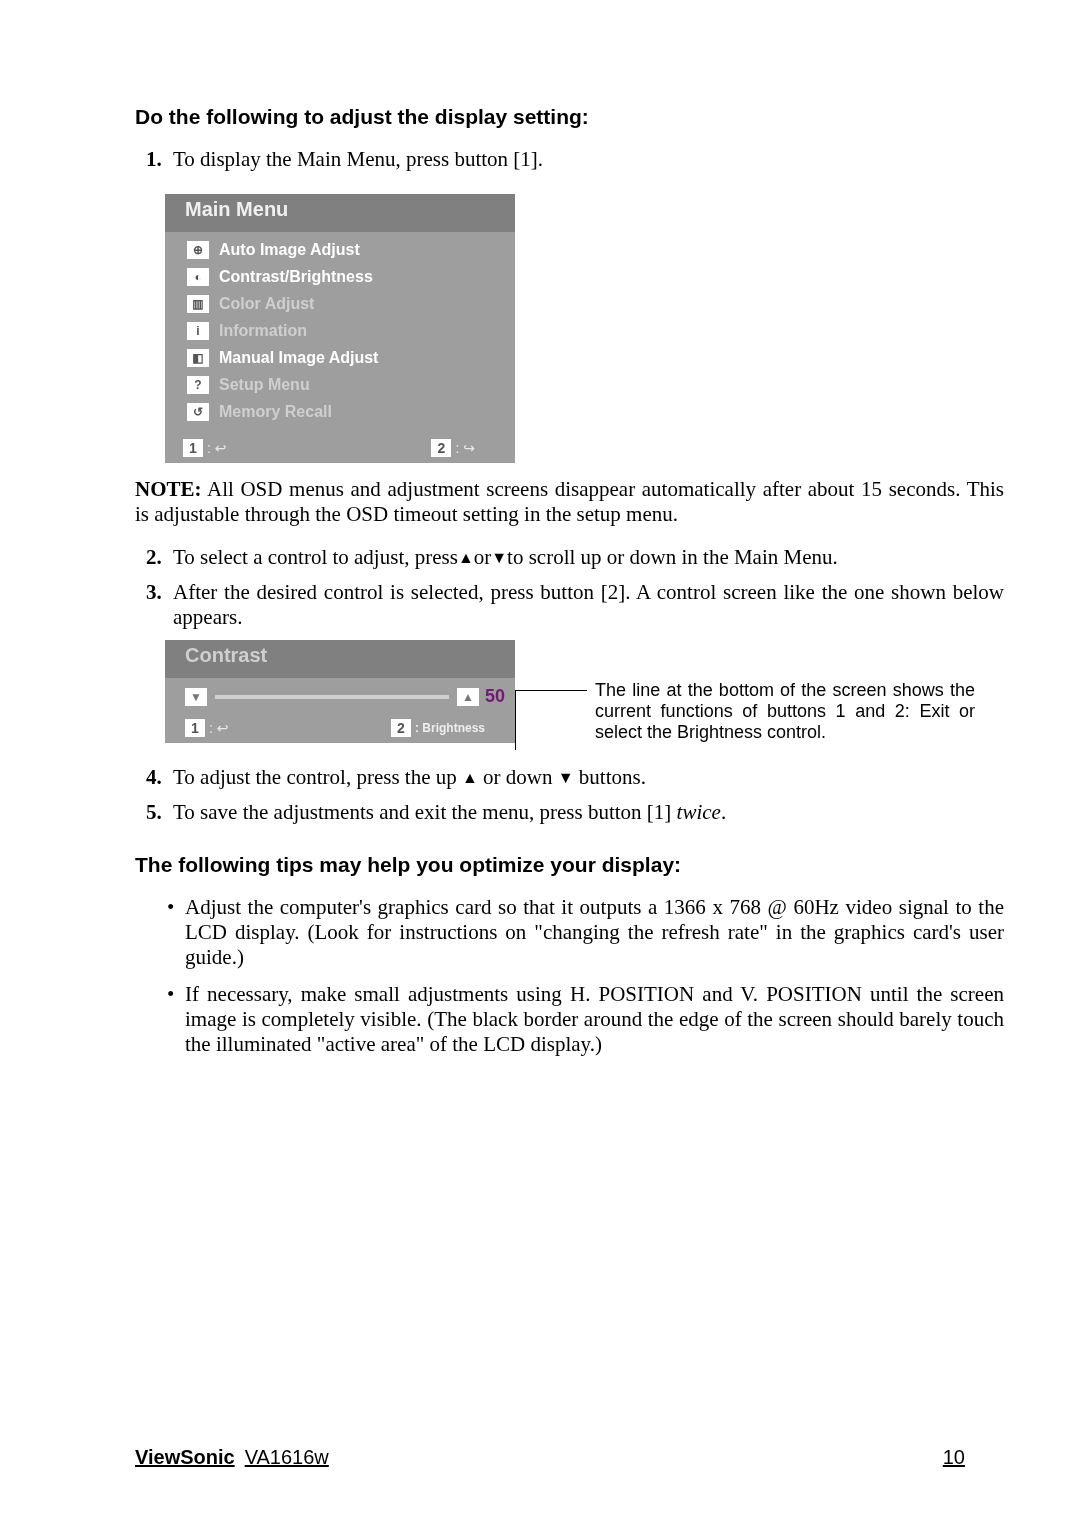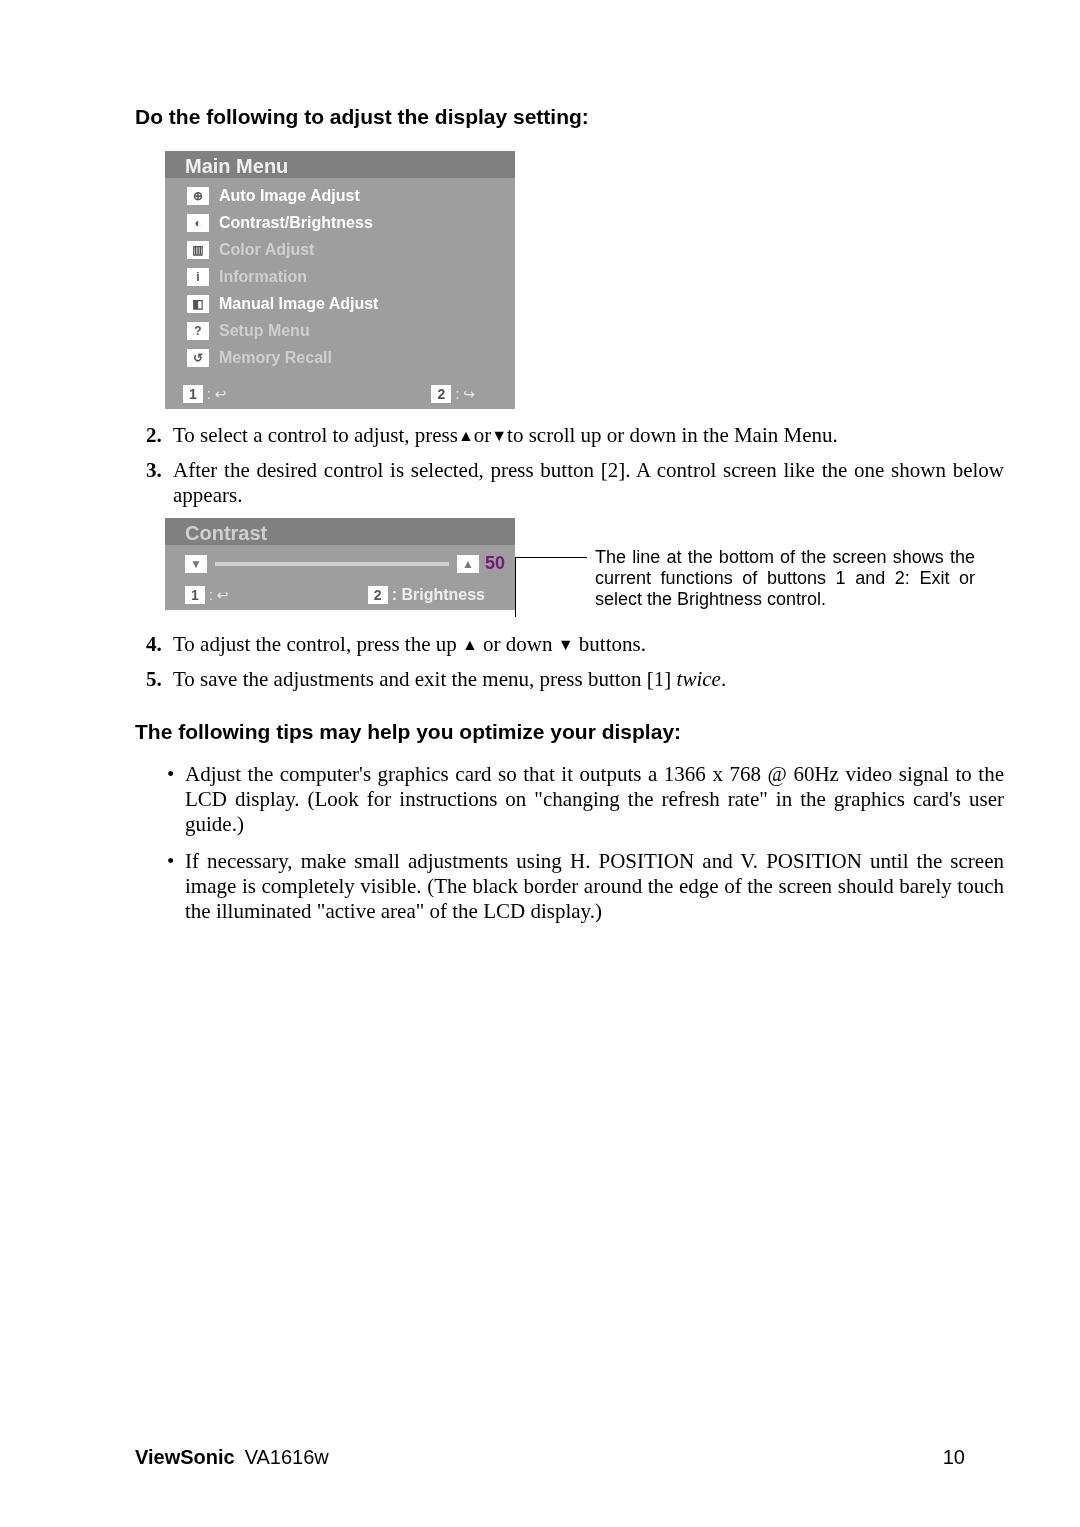--- a/index.html
+++ b/index.html
@@ -66,21 +66,21 @@
 
   .osd-wrap { margin: 22px 0 14px 30px; }
   .osd {
     width: 350px;
     background: #9e9e9e;
     font-family: Arial, Helvetica, sans-serif;
     color: #fff;
   }
   .osd-title {
     background: #808080;
-    height: 27px;
+    height: 38px;
     line-height: 30px;
     font-weight: bold;
     font-size: 20px;
     padding-left: 20px;
     color: #f0f0f0;
   }
   .osd-body {
     border: 4px solid #9e9e9e;
     border-top: none;
     padding: 4px 0 6px 0;
@@ -168,31 +168,35 @@
     left:-80px; top:10px; width:72px;
     border-top:1px solid #000;
   }
 
   .footer {
     position:absolute;
     left:135px; right:115px; bottom:58px;
     display:flex; justify-content:space-between;
     font-family: Arial, Helvetica, sans-serif;
     font-size: 20px;
+    text-decoration: underline;
   }
   .footer .brand { font-weight:bold; }
   .footer .model { font-weight:normal; margin-left:10px;}
 </style>
 </head>
 <body>
 
 <div class="page">
 
   <div class="h2">Do the following to adjust the display setting:</div>
 
+  <ol class="numlist" start="1">
+    <li>To display the Main Menu, press button [1].</li>
+  </ol>
 
   <div class="osd-wrap">
     <div class="osd">
       <div class="osd-title">Main Menu</div>
       <div class="osd-body">
         <div class="osd-item sel">
           <span class="osd-icon">⊕</span>
           <span>Auto Image Adjust</span>
         </div>
         <div class="osd-item sel">
@@ -224,20 +228,23 @@
         <span class="osd-key">1</span>
         <span class="osd-arrow">: ↩</span>
         <span style="flex:1"></span>
         <span class="osd-key">2</span>
         <span class="osd-arrow">: ↪</span>
         <span style="width:30px"></span>
       </div>
     </div>
   </div>
 
+  <div class="para">
+    <span class="bold">NOTE:</span><span> All OSD menus and adjustment screens disappear automatically after about 15 seconds. This is adjustable through the OSD timeout setting in the setup menu.</span>
+  </div>
 
   <ol class="numlist" start="2">
     <li>
       <span>To select a control to adjust, press</span><span class="tri-up">▲</span><span>or</span><span class="tri-down">▼</span><span>to scroll up or down in the Main Menu.</span>
     </li>
     <li>After the desired control is selected, press button [2]. A control screen like the one shown below appears.</li>
   </ol>
 
   <div class="contrast-row">
     <div class="osd small">
@@ -248,21 +255,21 @@
             <span class="sl-bar-fill"></span>
           </span>
         <span class="sl-tri">▲</span>
         <span class="sl-val">50</span>
       </div>
       <div class="osd-footer2">
         <span class="osd-key">1</span>
         <span class="osd-arrow">: ↩</span>
         <span style="flex:1"></span>
         <span class="osd-key">2</span>
-        <span style="color:#eee;font-weight:bold;font-size:16px">: Brightness</span>
+        <span style="color:#eee;font-weight:bold;font-size:12px">: Brightness</span>
         <span style="width:20px"></span>
       </div>
     </div>
     <div class="callout">
       <div class="callout-line2"></div>
       <div class="callout-line3"></div>
       <span>The line at the bottom of the screen shows the current functions of buttons 1 and 2: Exit or select the Brightness control.</span>
     </div>
   </div>
 

